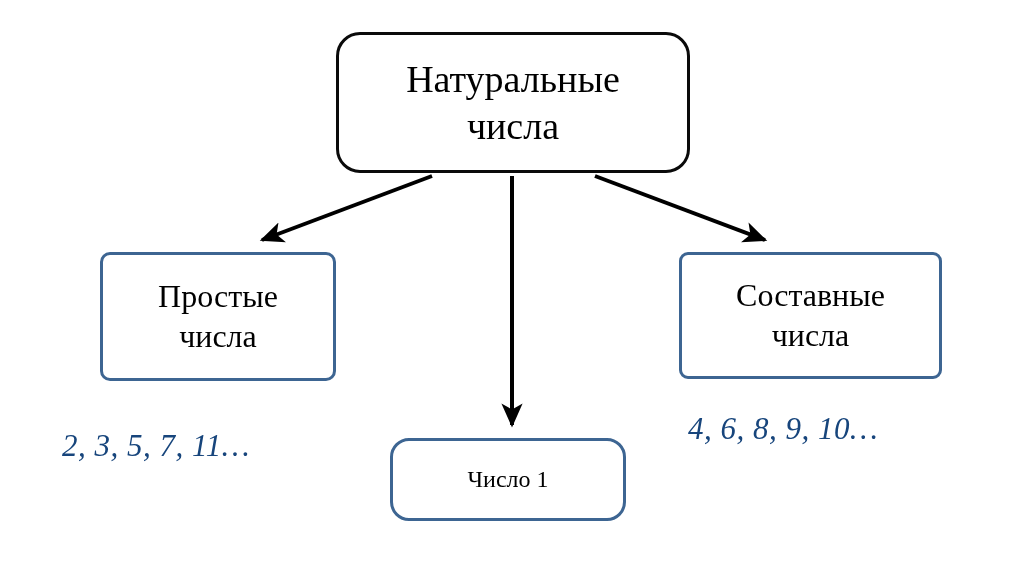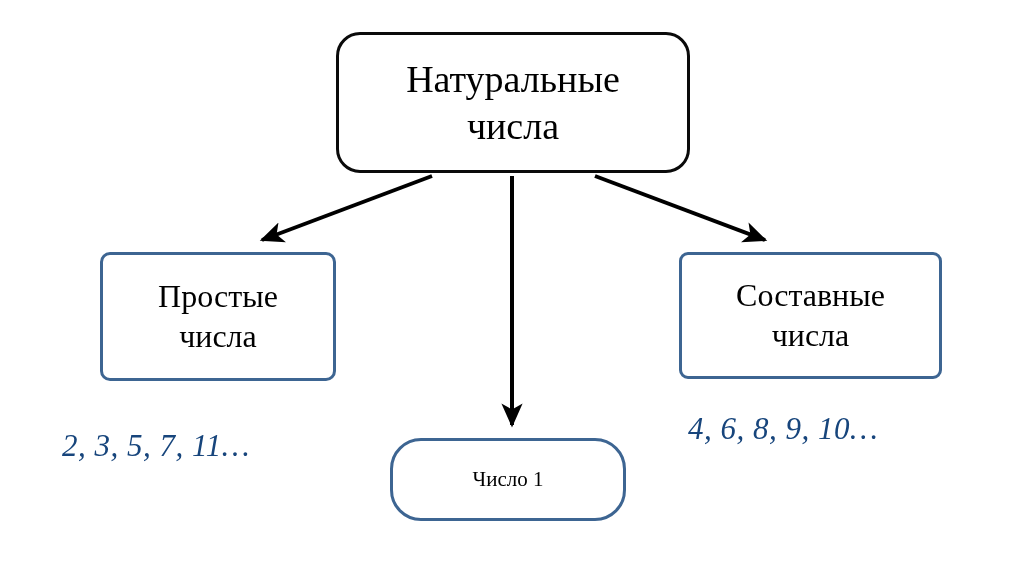--- a/index.html
+++ b/index.html
@@ -52,22 +52,22 @@
     border: 3px solid #3d6592;
     border-radius: 9px;
     font-size: 32px;
   }
   .node-one {
     left: 390px;
     top: 438px;
     width: 236px;
     height: 83px;
     border: 3px solid #3d6592;
-    border-radius: 31px;
-    font-size: 21px;
+    border-radius: 19px;
+    font-size: 24px;
   }
   .node-label {
     display: block;
     white-space: pre-line;
     padding: 0 8px;
   }
   .examples {
     position: absolute;
     color: #17457c;
     font-style: italic;

